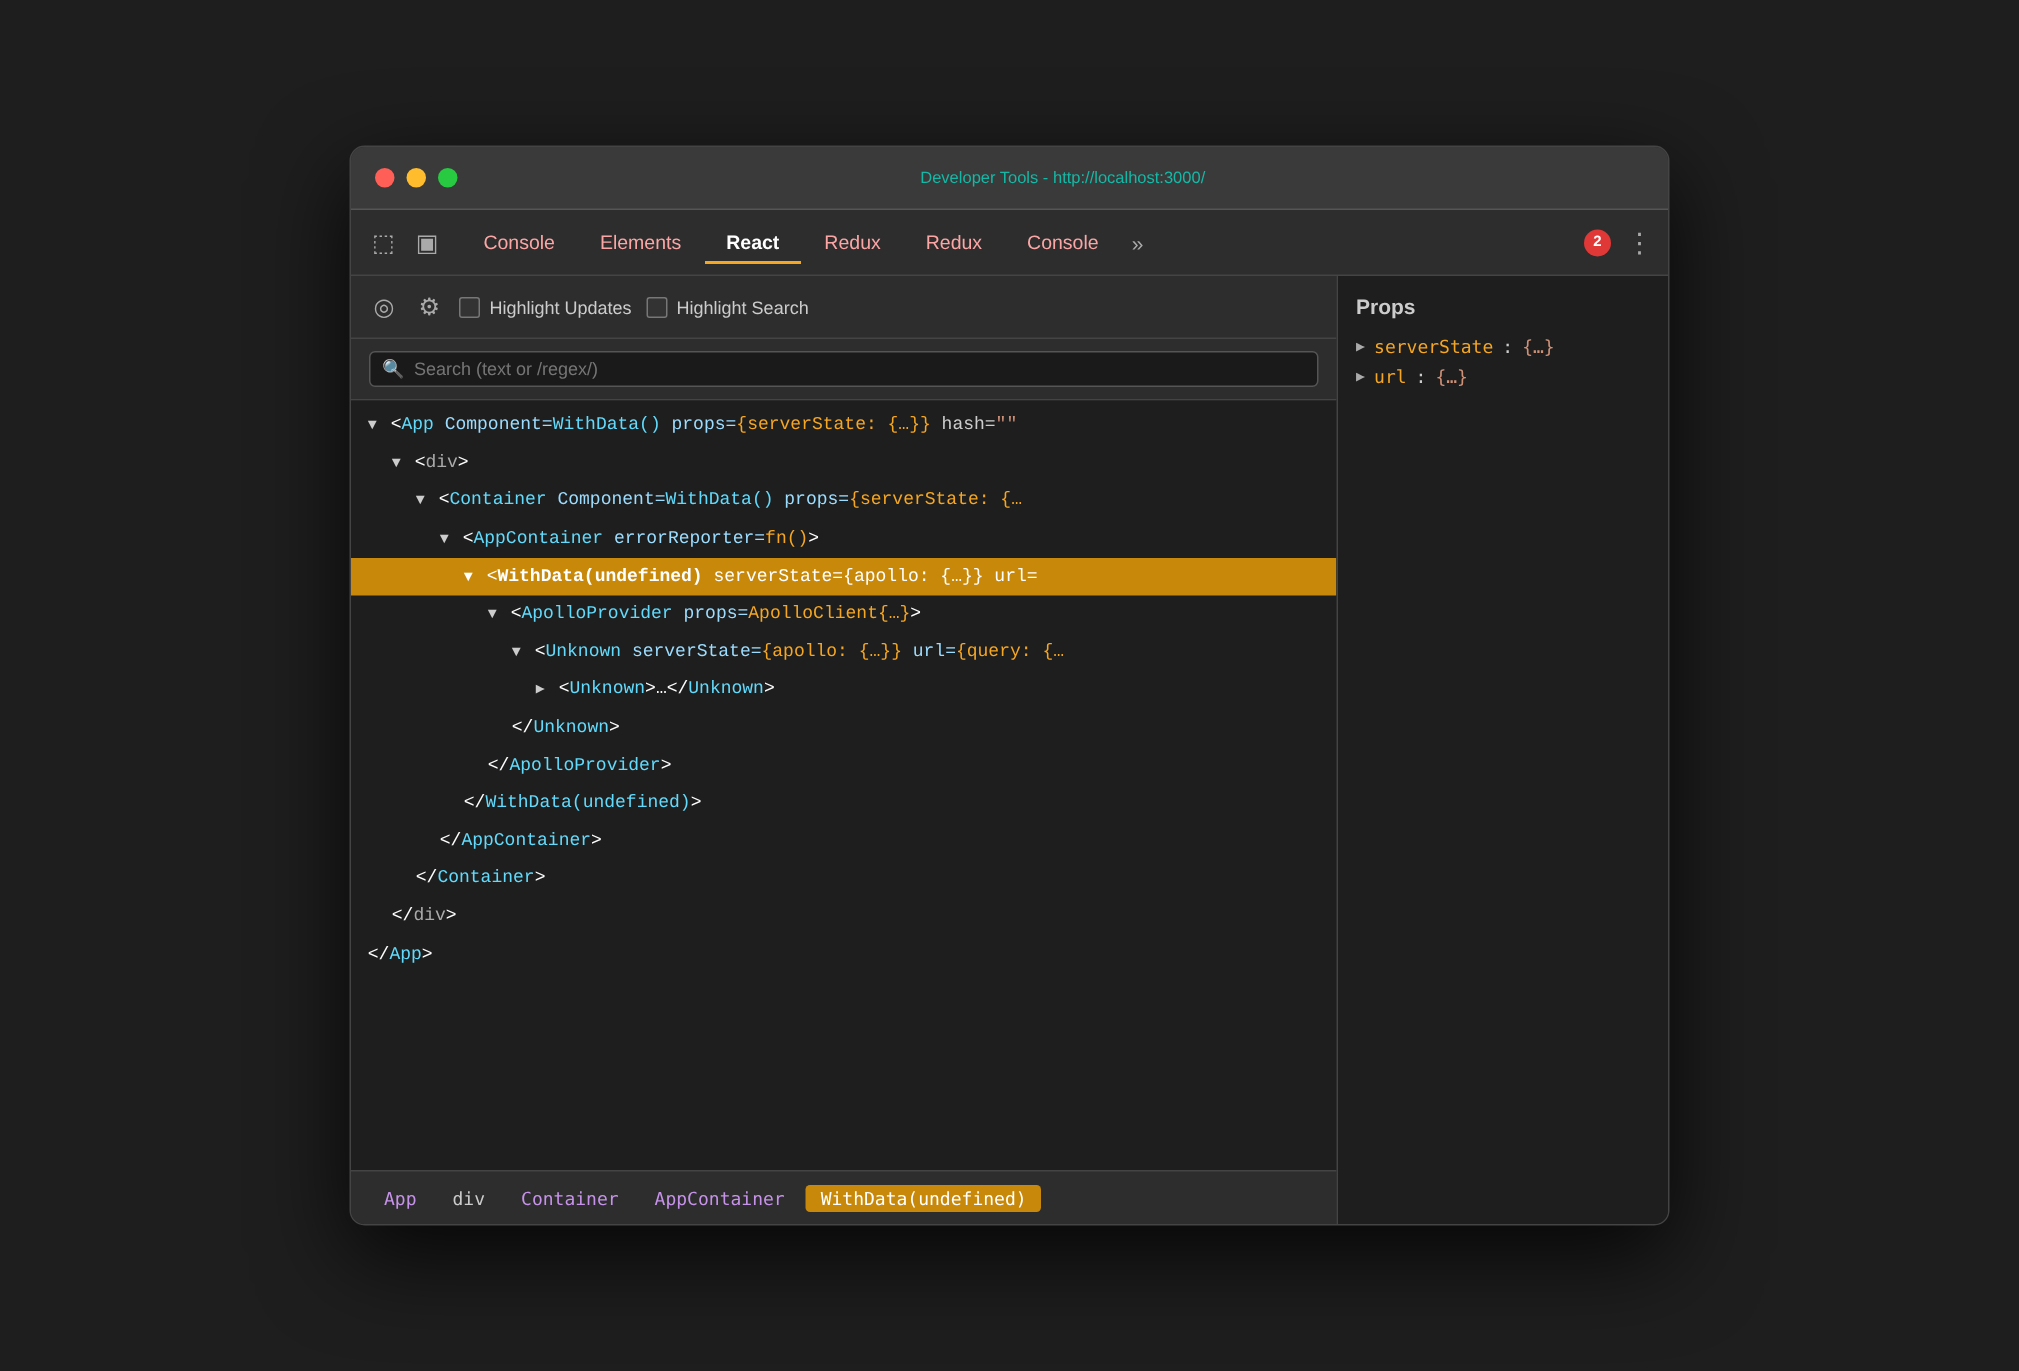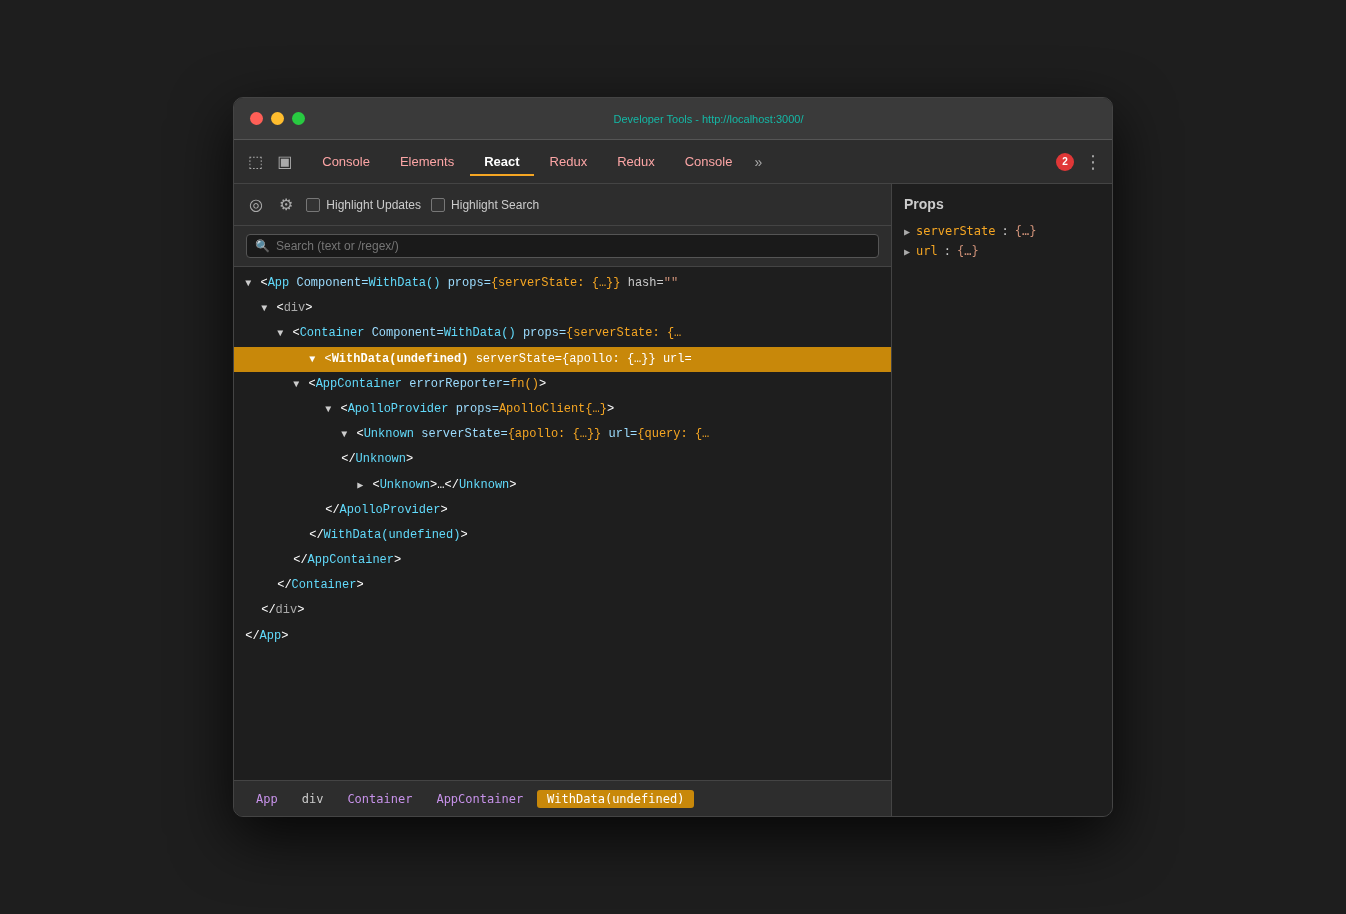--- a/index.html
+++ b/index.html
@@ -349,59 +349,59 @@
         </div>
 
         <div class="tree-line">
           <span class="tree-indent" style="padding-left:36px"></span>
           <span class="tree-arrow down">▼</span>
           <span class="tag-bracket">&lt;</span><span class="tag-name">Container</span>
           <span style="color:#9cdcfe"> Component=</span><span style="color:#61dafb">WithData()</span>
           <span style="color:#9cdcfe"> props=</span><span style="color:#f5a623">{serverState: {…</span>
         </div>
 
+        <div class="tree-line">
+          <span class="tree-indent" style="padding-left:52px"></span>
+          <span class="tree-arrow down">▼</span>
+          <span class="tag-bracket">&lt;</span><span class="tag-name">AppContainer</span>
+          <span style="color:#9cdcfe"> errorReporter=</span><span style="color:#f5a623">fn()</span><span class="tag-bracket">&gt;</span>
+        </div>
+
         <div class="tree-line selected">
           <span class="tree-indent" style="padding-left:68px"></span>
           <span class="tree-arrow down" style="color:#fff">▼</span>
           <span style="color:#fff">&lt;</span><span style="color:#fff; font-weight:600">WithData(undefined)</span>
           <span style="color:#fff"> serverState=</span><span style="color:#fff">{apollo: {…}}</span>
           <span style="color:#fff"> url=</span>
         </div>
 
         <div class="tree-line">
-          <span class="tree-indent" style="padding-left:52px"></span>
-          <span class="tree-arrow down">▼</span>
-          <span class="tag-bracket">&lt;</span><span class="tag-name">AppContainer</span>
-          <span style="color:#9cdcfe"> errorReporter=</span><span style="color:#f5a623">fn()</span><span class="tag-bracket">&gt;</span>
-        </div>
-
-        <div class="tree-line">
           <span class="tree-indent" style="padding-left:84px"></span>
           <span class="tree-arrow down">▼</span>
           <span class="tag-bracket">&lt;</span><span class="tag-name">ApolloProvider</span>
           <span style="color:#9cdcfe"> props=</span><span style="color:#f5a623">ApolloClient{…}</span><span class="tag-bracket">&gt;</span>
         </div>
 
         <div class="tree-line">
           <span class="tree-indent" style="padding-left:100px"></span>
           <span class="tree-arrow down">▼</span>
           <span class="tag-bracket">&lt;</span><span class="tag-name">Unknown</span>
           <span style="color:#9cdcfe"> serverState=</span><span style="color:#f5a623">{apollo: {…}}</span>
           <span style="color:#9cdcfe"> url=</span><span style="color:#f5a623">{query: {…</span>
         </div>
 
         <div class="tree-line">
-          <span class="tree-indent" style="padding-left:100px"></span>
-          <span class="tag-bracket">&lt;/</span><span class="tag-name">Unknown</span><span class="tag-bracket">&gt;</span>
-        </div>
-
-        <div class="tree-line">
           <span class="tree-indent" style="padding-left:116px"></span>
           <span class="tree-arrow">▶</span>
           <span class="tag-bracket">&lt;</span><span class="tag-name">Unknown</span><span class="tag-bracket">&gt;…&lt;/</span><span class="tag-name">Unknown</span><span class="tag-bracket">&gt;</span>
+        </div>
+
+        <div class="tree-line">
+          <span class="tree-indent" style="padding-left:100px"></span>
+          <span class="tag-bracket">&lt;/</span><span class="tag-name">Unknown</span><span class="tag-bracket">&gt;</span>
         </div>
 
         <div class="tree-line">
           <span class="tree-indent" style="padding-left:84px"></span>
           <span class="tag-bracket">&lt;/</span><span class="tag-name">ApolloProvider</span><span class="tag-bracket">&gt;</span>
         </div>
 
         <div class="tree-line">
           <span class="tree-indent" style="padding-left:68px"></span>
           <span class="tag-bracket">&lt;/</span><span class="tag-name">WithData(undefined)</span><span class="tag-bracket">&gt;</span>

